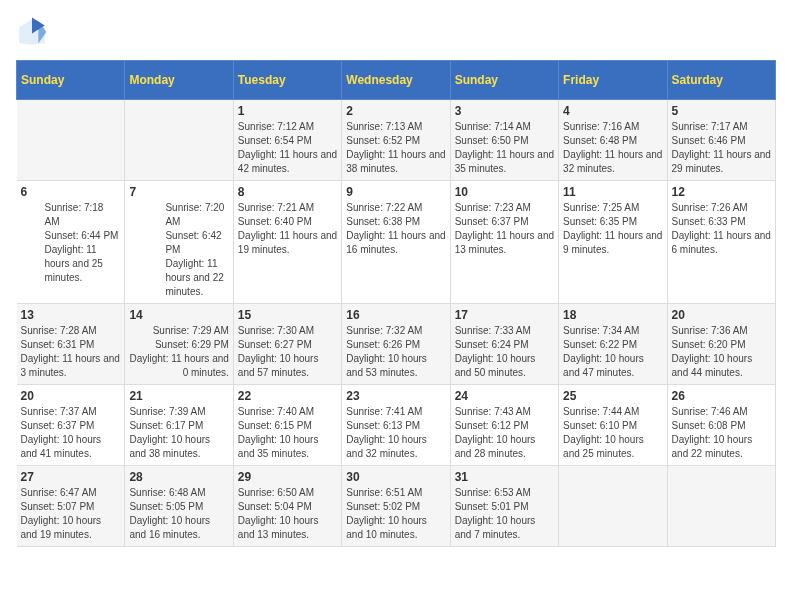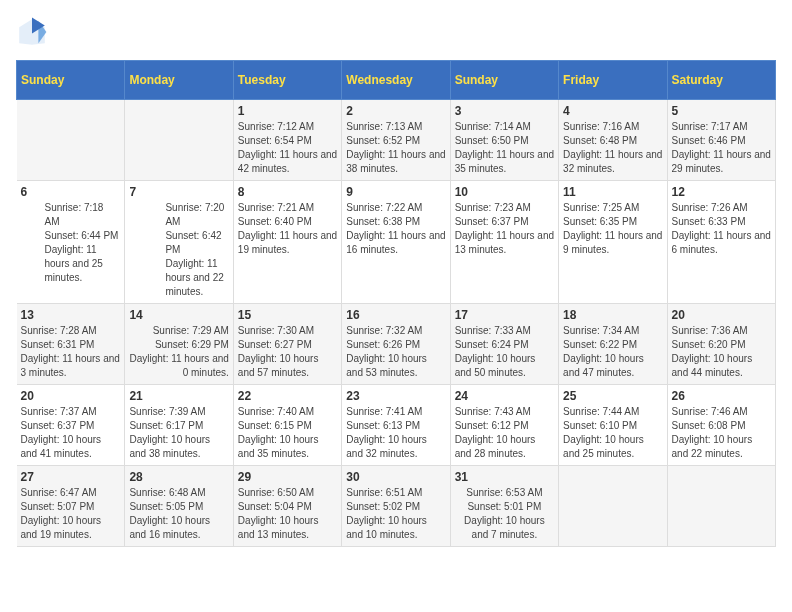--- a/index.html
+++ b/index.html
@@ -315,21 +315,21 @@
 Daylight: 10 hours and 13 minutes.</div>
         </td>
         <td>
           <div class="day-num">30</div>
           <div class="day-info" style="white-space: pre-line;">Sunrise: 6:51 AM
 Sunset: 5:02 PM
 Daylight: 10 hours and 10 minutes.</div>
         </td>
         <td>
           <div class="day-num">31</div>
-          <div class="day-info" style="white-space: pre-line; text-align: center;">Sunrise: 6:53 AM
+          <div class="day-info" style="white-space: pre-line;">Sunrise: 6:53 AM
 Sunset: 5:01 PM
 Daylight: 10 hours and 7 minutes.</div>
         </td>
         <td></td>
         <td></td>
       </tr>
     </tbody>
 </table>
 
 </body></html>

